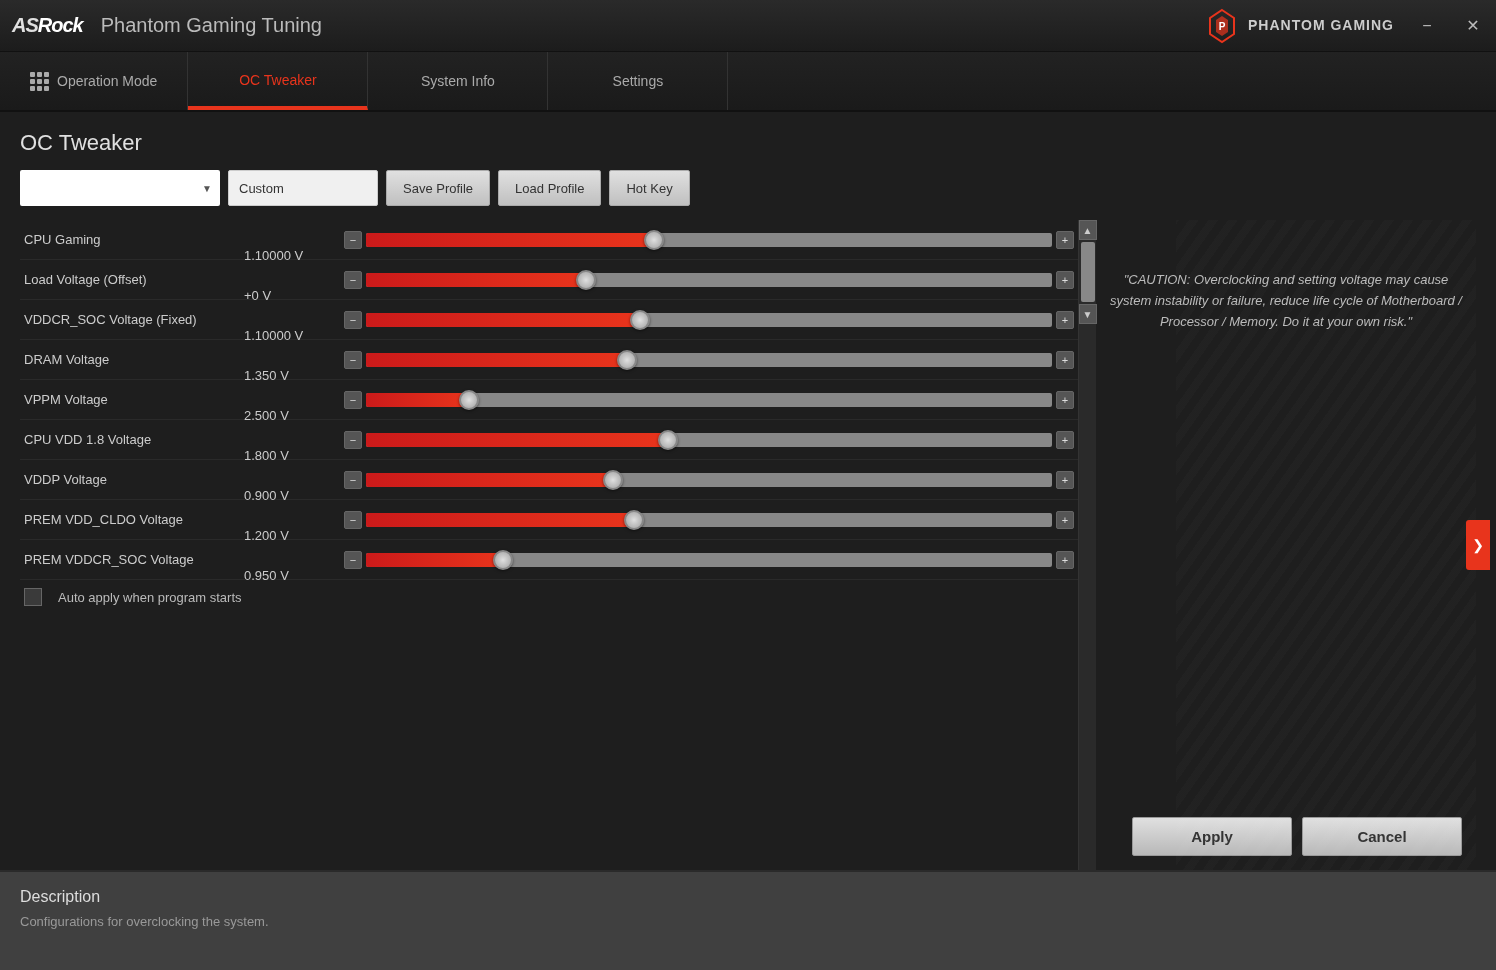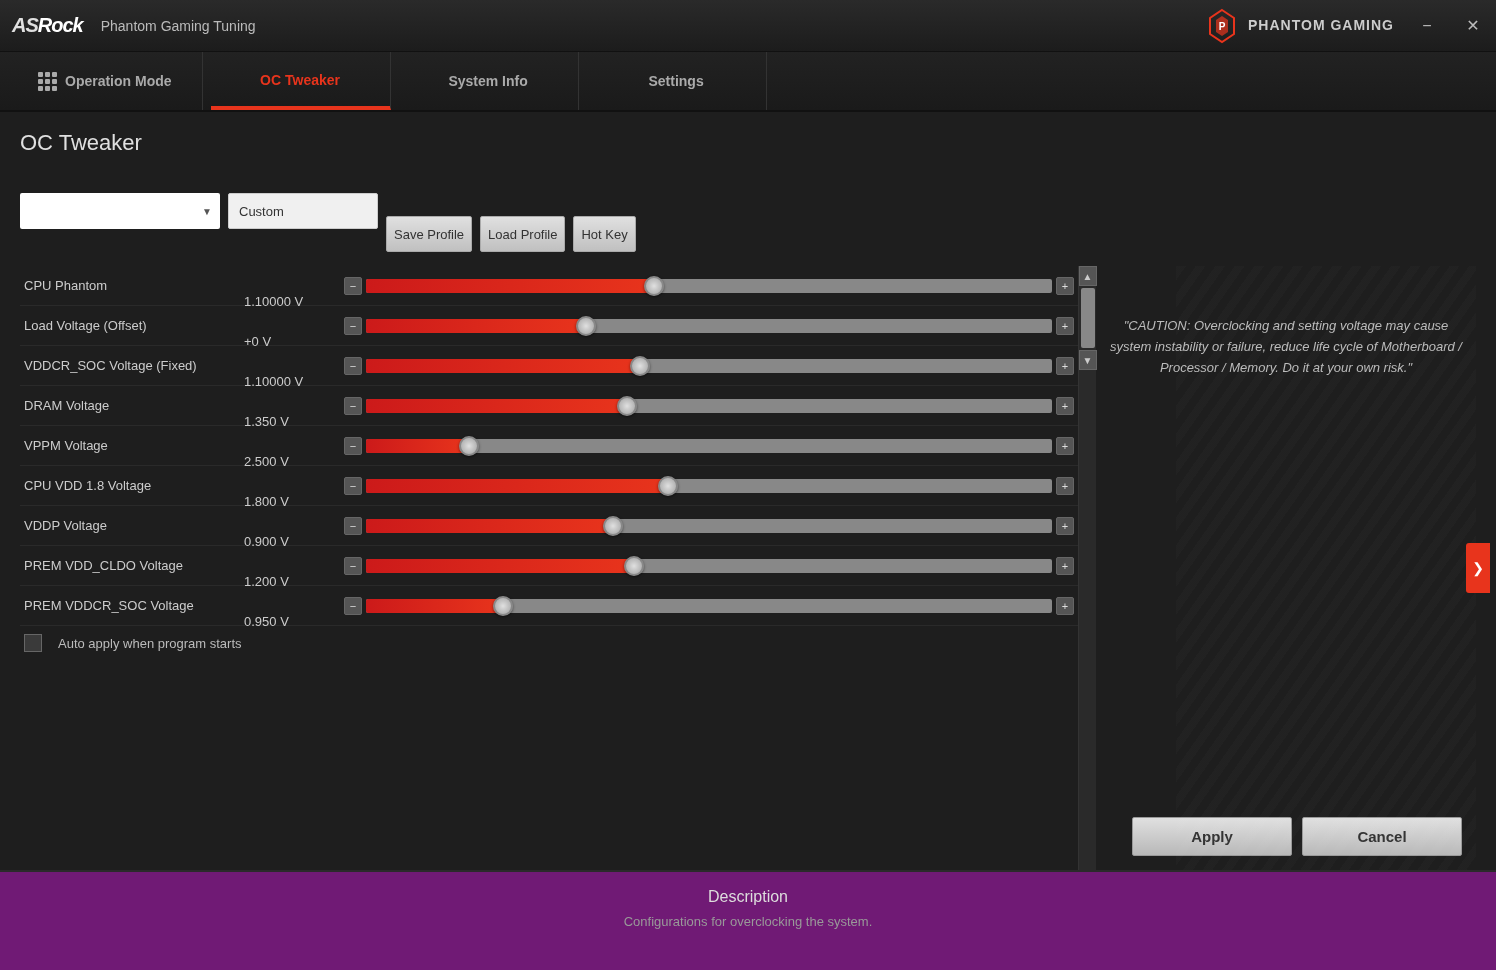--- a/index.html
+++ b/index.html
@@ -27,21 +27,21 @@
       font-weight: bold;
       color: #fff;
       font-style: italic;
       letter-spacing: -1px;
     }
     .title-bar-logo span.as { color: #e0e0e0; }
     .title-bar-logo span.rock { color: #fff; }
     .title-bar-app {
       margin-left: 18px;
       color: #bbb;
-      font-size: 14px;
+      font-size: 20px;
       font-weight: 400;
     }
     .title-bar-right {
       position: absolute;
       right: 0;
       top: 0;
       display: flex;
       align-items: center;
       height: 100%;
     }
@@ -84,27 +84,26 @@
       border-bottom: 2px solid #111;
     }
     .nav-item {
       display: flex;
       align-items: center;
       justify-content: center;
       padding: 0 30px;
       cursor: pointer;
       color: #aaa;
       font-size: 14px;
-      font-weight: 700;
+      font-weight: 400;
       position: relative;
       border-right: 1px solid #333;
       min-width: 180px;
       gap: 8px;
       text-align: center;
-      margin-left: 8px;
     }
     .nav-item.active {
       color: #e8341c;
       border-bottom: 3px solid #e8341c;
     }
     .nav-item.active::after {
       content: '';
       position: absolute;
       bottom: -2px;
       left: 0;
@@ -186,26 +185,25 @@
       padding: 6px 10px;
       width: 150px;
       height: 36px;
       border-radius: 2px;
     }
     .ctrl-btn {
       background: linear-gradient(180deg, #e0e0e0 0%, #c0c0c0 100%);
       border: 1px solid #aaa;
       color: #333;
       font-size: 13px;
-      padding: 6px 7px;
+      padding: 6px 16px;
       height: 36px;
       cursor: pointer;
       border-radius: 2px;
       font-weight: 500;
-      margin-top: 46px;
     }
 
     .sliders-left {
       flex: 1;
       display: flex;
       flex-direction: column;
       position: relative;
     }
 
     .slider-row {
@@ -384,25 +382,24 @@
       background: #3a3a3a;
       border: 1px solid #666;
       cursor: pointer;
       display: flex;
       align-items: center;
       justify-content: center;
     }
 
     
     .description-section {
-      background: #701a75;
+      background: #404040;
       border-top: 2px solid #2a2a2a;
       padding: 16px 20px;
       min-height: 100px;
-      text-align: center;
     }
     .description-title {
       font-size: 16px;
       color: #ddd;
       margin-bottom: 8px;
       font-weight: 400;
     }
     .description-text {
       font-size: 13px;
       color: #999;
@@ -496,21 +493,21 @@
       <button class="ctrl-btn">Save Profile</button>
       <button class="ctrl-btn">Load Profile</button>
       <button class="ctrl-btn">Hot Key</button>
     </div>
 
     <div class="sliders-and-right">
       <div class="sliders-left">
 
         <div id="slider-rows">
             <div class="slider-row">
-      <div class="slider-label">CPU Phantom</div>
+      <div class="slider-label">CPU Gaming</div>
       <div class="slider-value">1.10000 V</div>
       <div class="slider-control">
         <div class="slider-minus">−</div>
         <div class="slider-track">
           <div class="slider-fill" style="width:42%;"></div>
           <div class="slider-thumb" style="left:42%;"></div>
         </div>
         <div class="slider-plus">+</div>
       </div>
     </div>

